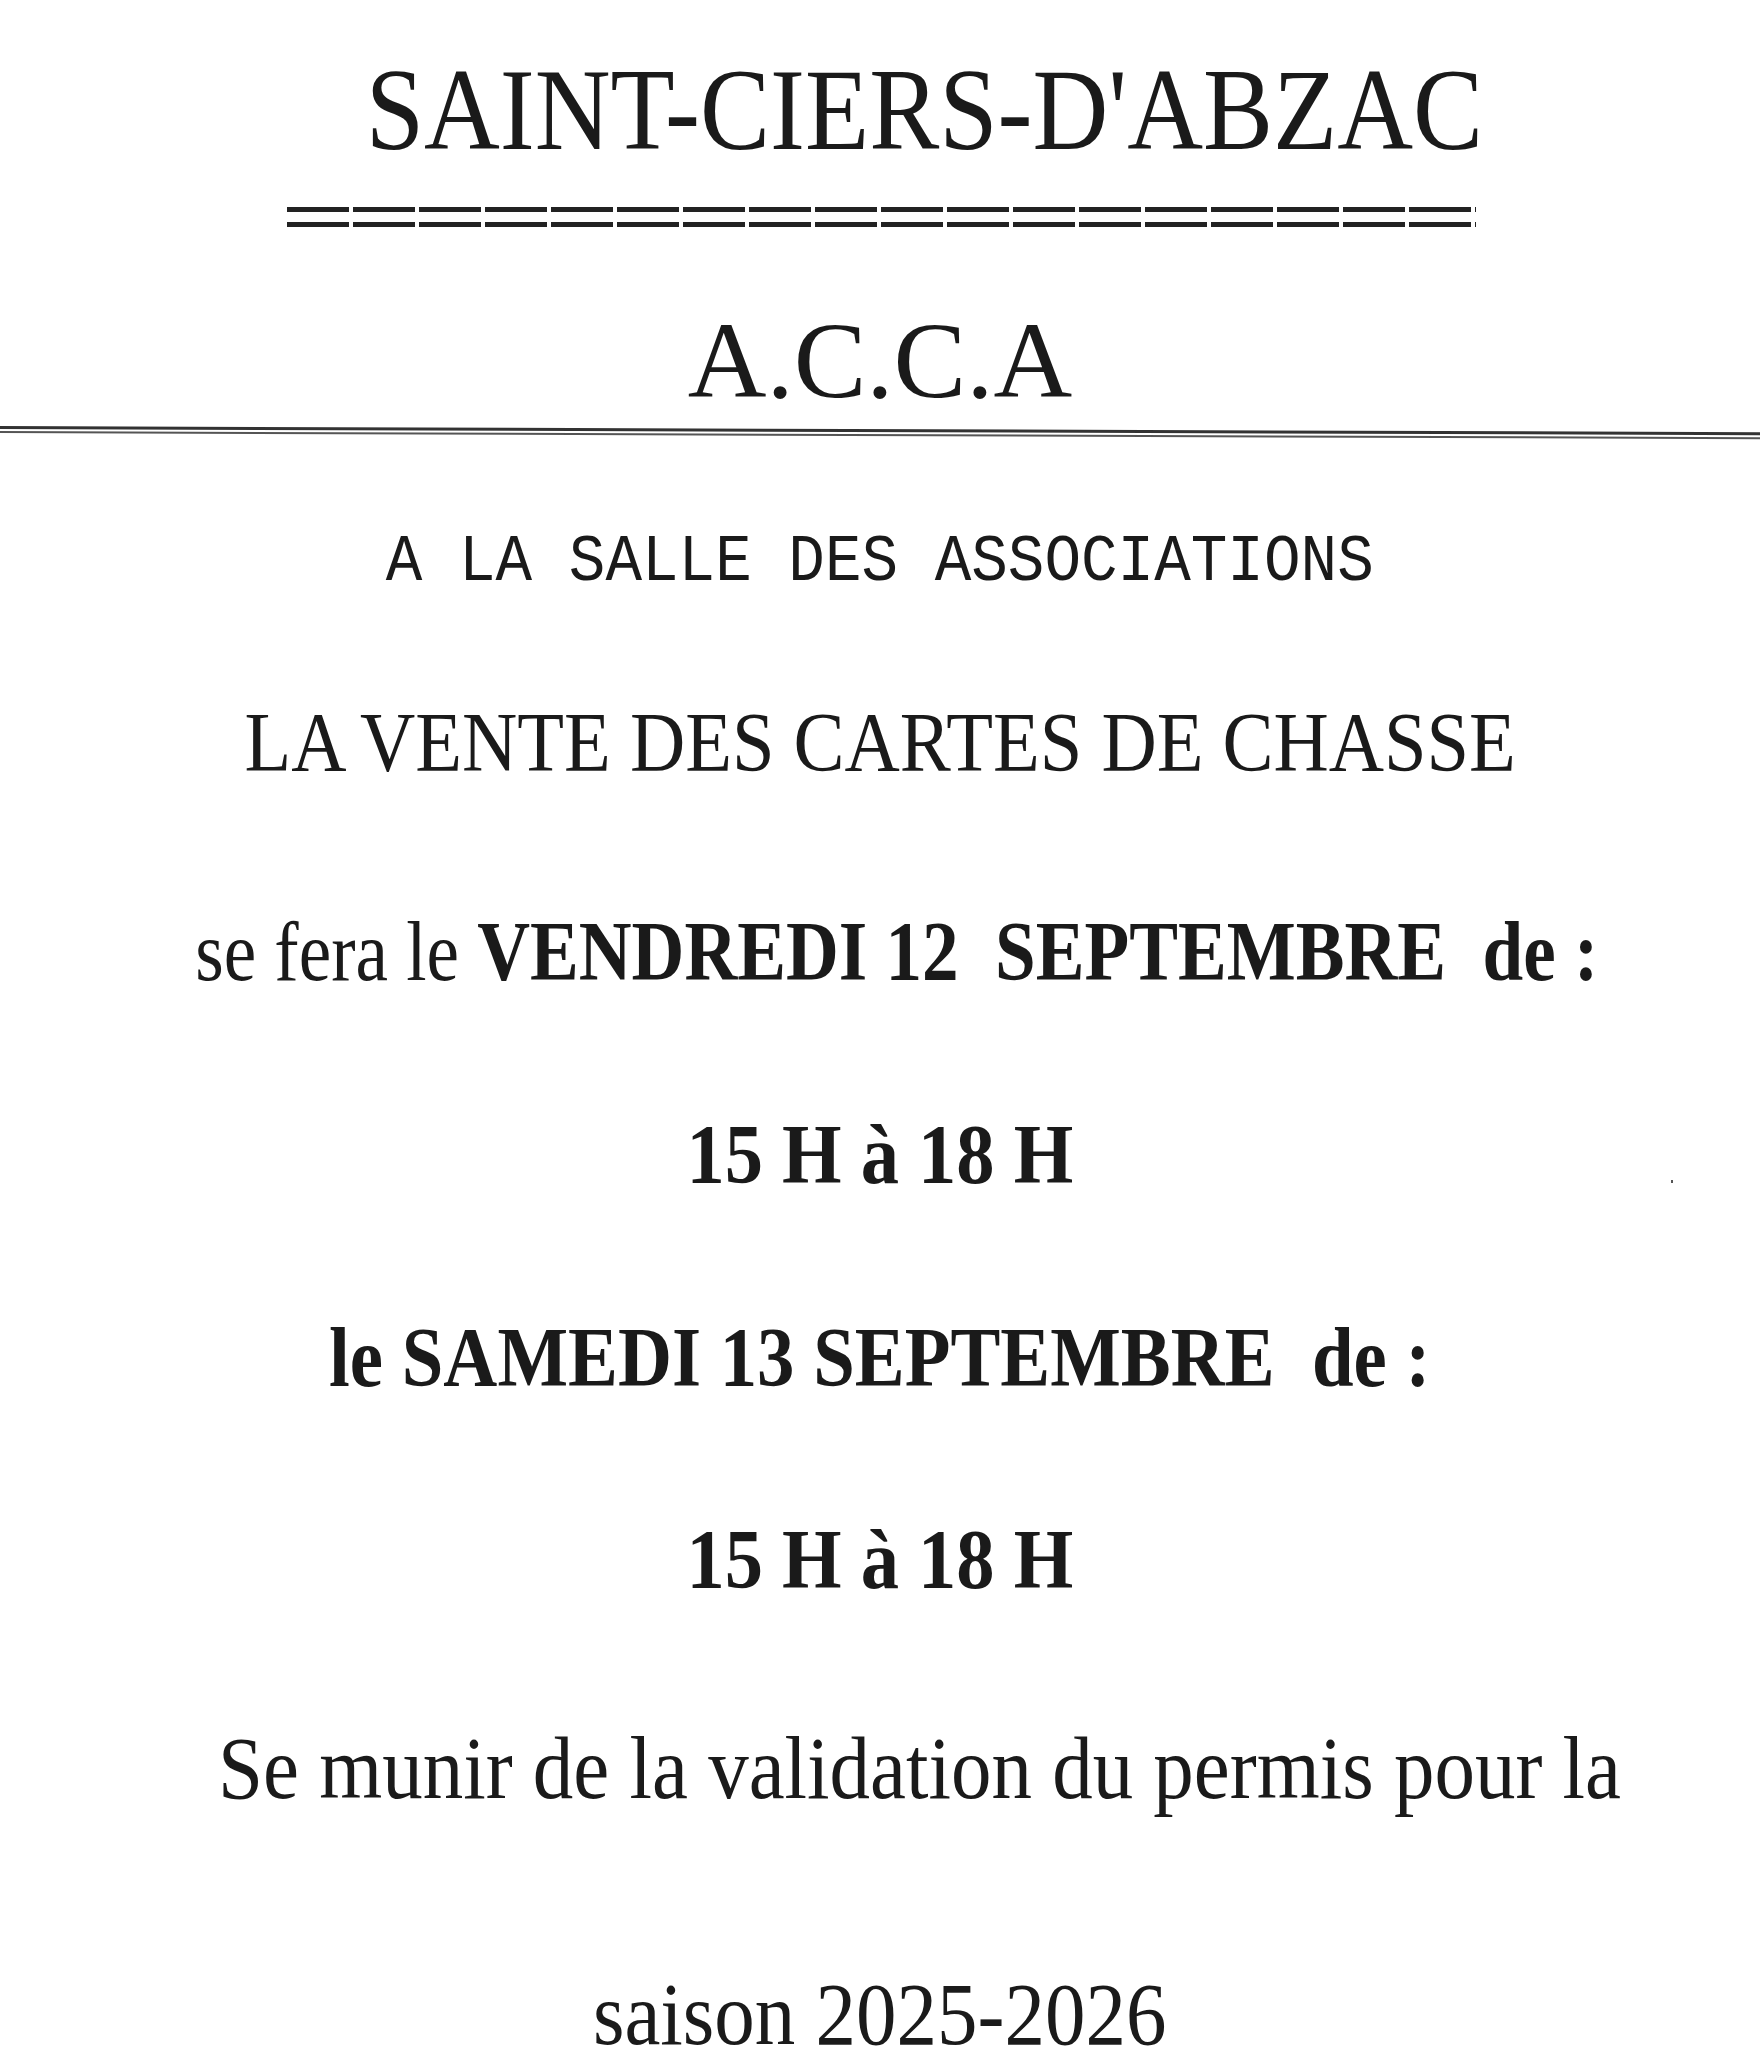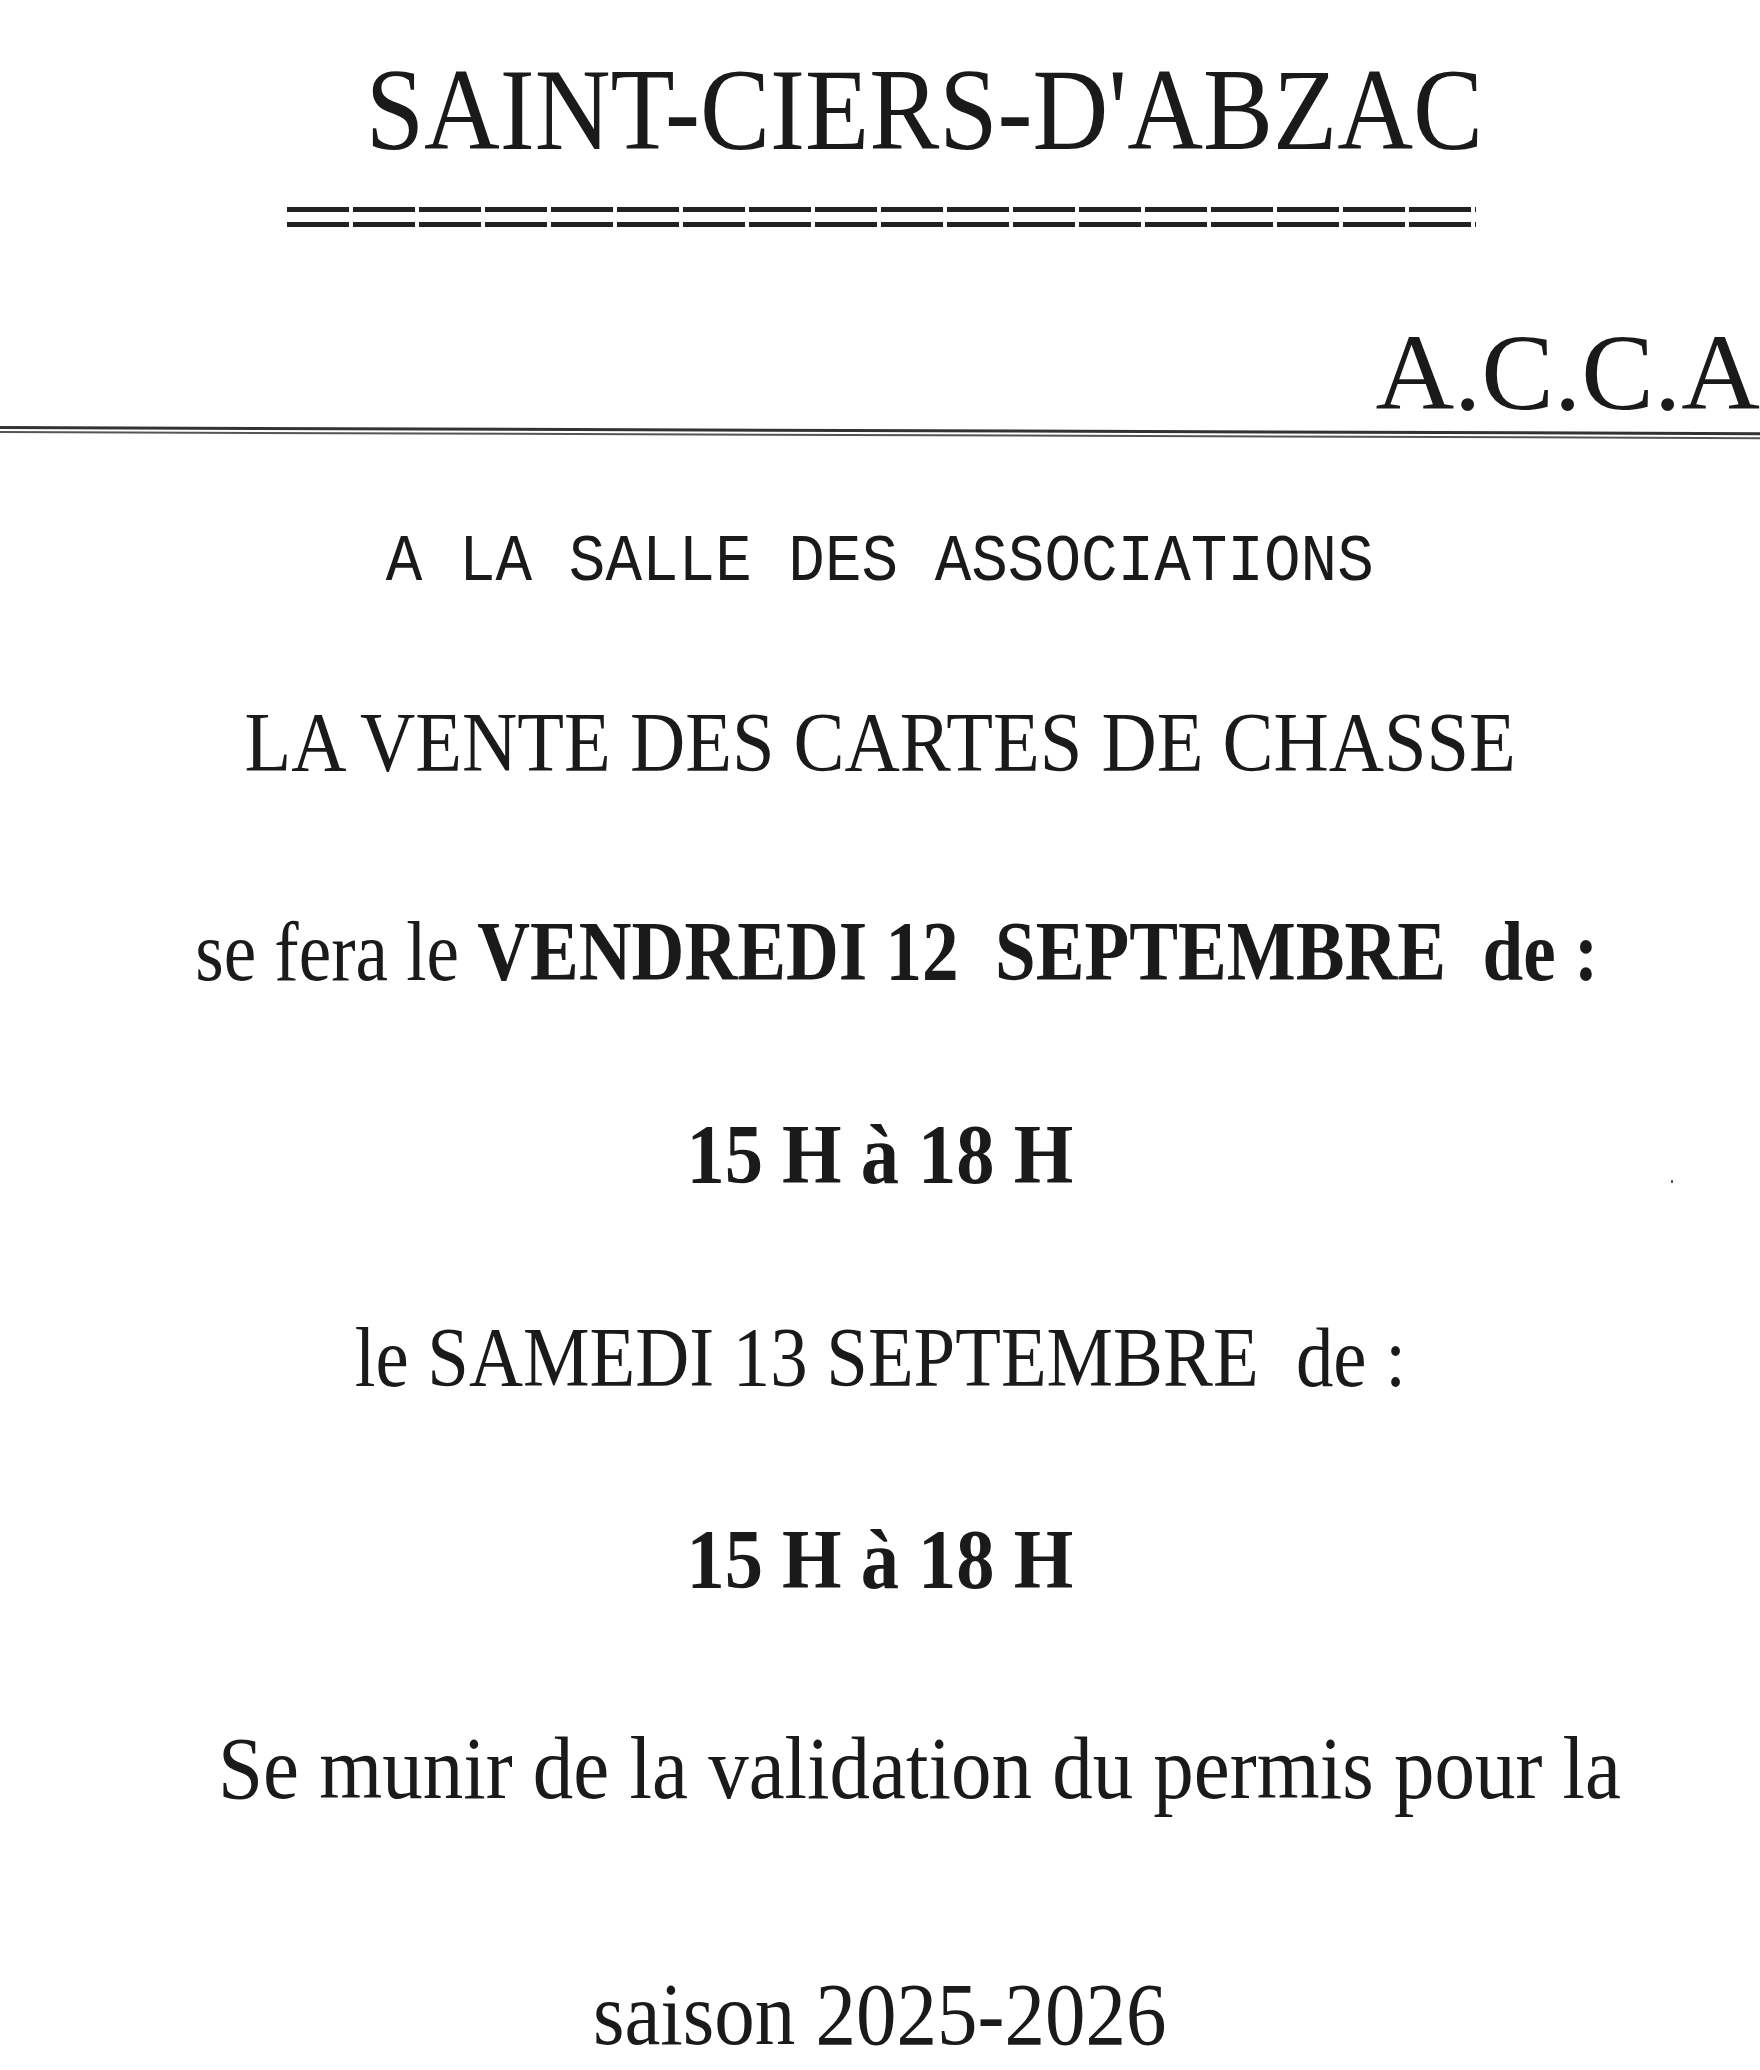--- a/index.html
+++ b/index.html
@@ -16,37 +16,37 @@
   .title .inner { transform: scaleX(0.905); }
   .dash-rule {
     position: absolute; left: 287px; width: 1189px; height: 23px; top: 207px;
   }
   .dash-row {
     position: absolute; left: 0; width: 100%; height: 5.3px;
     background: repeating-linear-gradient(90deg, #222 0 62px, transparent 62px 66px);
   }
   .dash-row.r1 { top: 0; }
   .dash-row.r2 { top: 15px; }
-  .acca { top: 318px; font-size: 109px; text-align: right; }
+  .acca { top: 306px; font-size: 109px; }
   .hrule {
     position: absolute; left: 0; width: 1760px; top: 426px; height: 8.8px;
     transform: rotate(0.2deg); transform-origin: left center;
   }
   .hrule .a { position: absolute; top: 0; left: 0; right: 0; height: 2.6px; background: #333; }
   .hrule .b { position: absolute; top: 5.3px; left: 0; right: 0; height: 1.8px; background: #555; }
   .salle { top: 529px; font-size: 67px; font-family: Liberation Mono, monospace; }
   .salle .inner { transform: scaleX(0.91); }
   .vente { top: 700px; font-size: 85px; }
   .vente .inner { transform: scaleX(0.9); }
   .fera { top: 909px; font-size: 85px; padding-left: 17px; }
   .fera .inner { transform: scaleX(0.86); }
   .bold { font-weight: bold; }
   .h1 { top: 1112px; font-size: 85px; font-weight: bold; }
   .h1 .inner { transform: scaleX(0.9); }
-  .samedi { top: 1315px; font-size: 85px; font-weight: normal; }
+  .samedi { top: 1315px; font-size: 85px; font-weight: bold; }
   .samedi .inner { transform: scaleX(0.88); }
   .h2 { top: 1517px; font-size: 85px; font-weight: bold; }
   .h2 .inner { transform: scaleX(0.9); }
   .munir { top: 1725px; font-size: 88px; padding-left: 40px; }
   .munir .inner { transform: scaleX(0.92); }
   .saison { top: 1923px; font-size: 88px; margin-top: 48px; }
   .saison .inner { transform: scaleX(0.92); }
   .speck { position: absolute; left: 1671px; top: 1180px; width: 1.8px; height: 2.6px; background: #555; }
 </style>
 </head>

